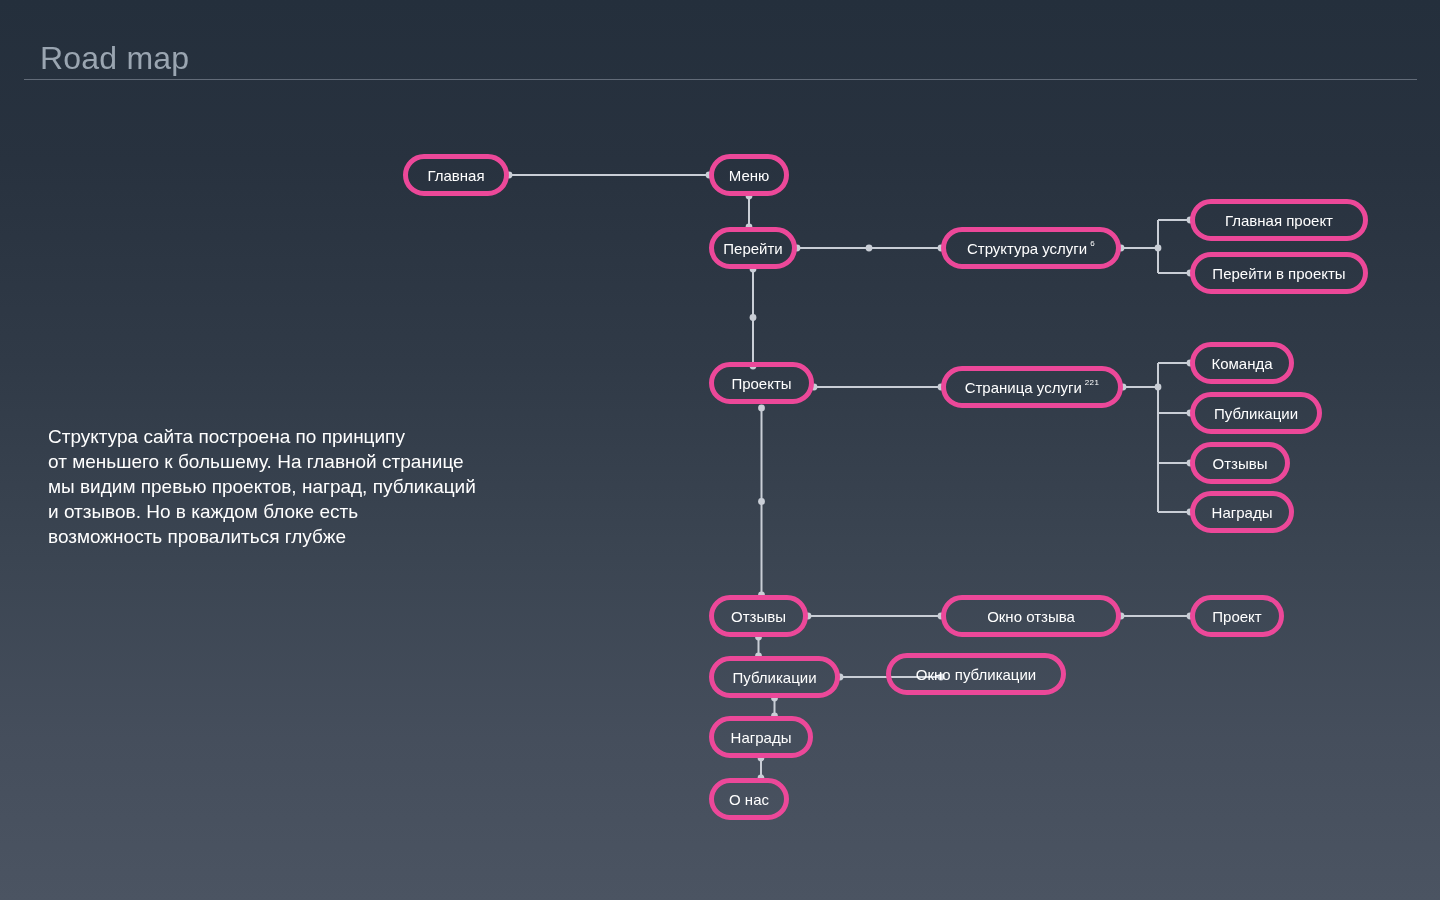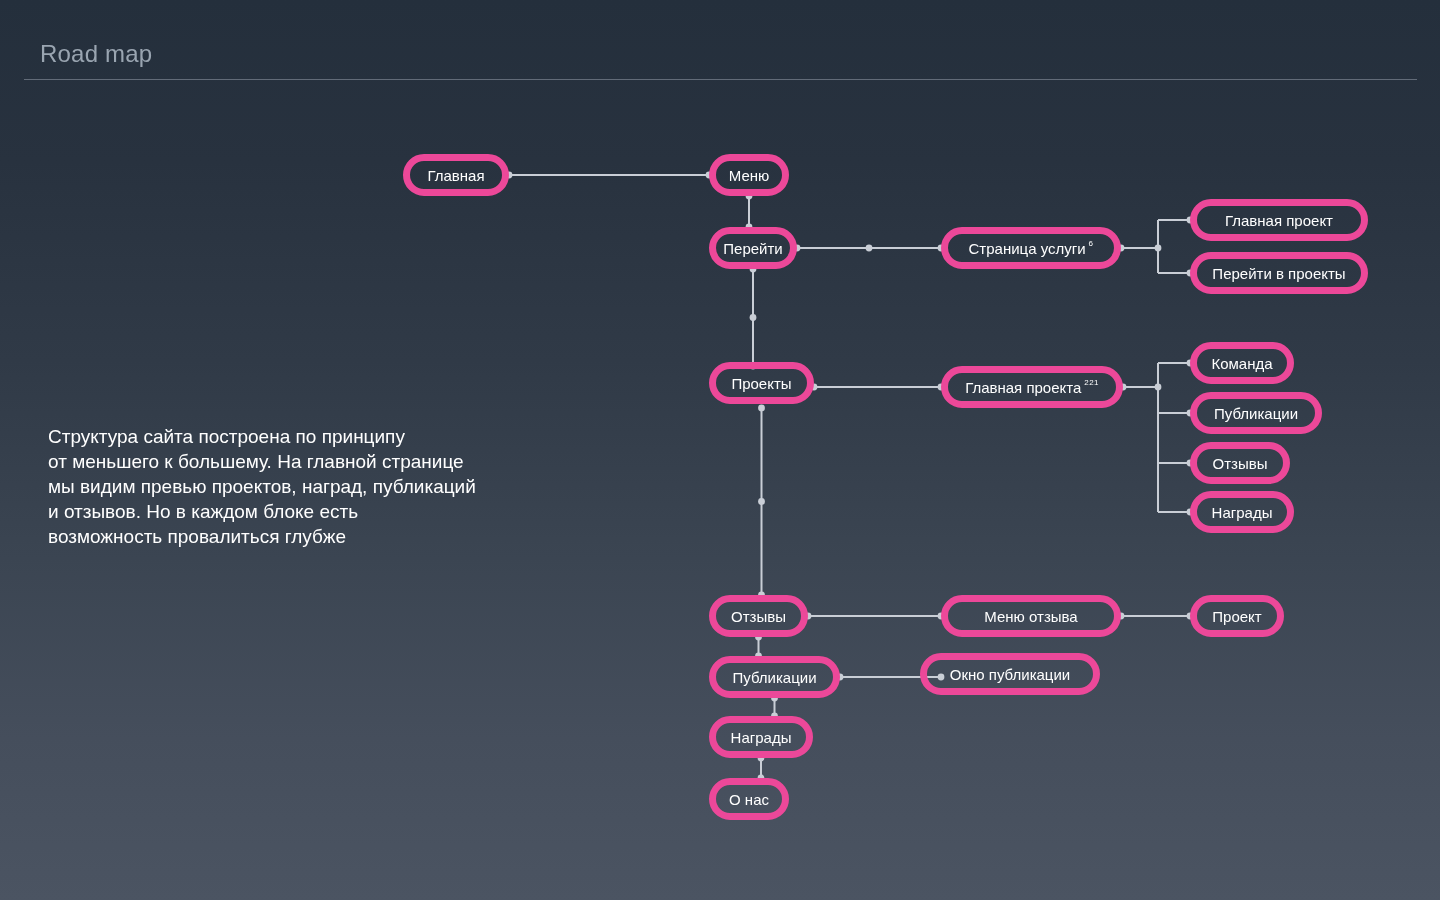--- a/index.html
+++ b/index.html
@@ -18,21 +18,21 @@
         #4b5462 100%);
     position: relative;
     color: #ffffff;
     -webkit-font-smoothing: antialiased;
   }
 
   
   #page-title {
     position: absolute;
     left: 40px; top: 40px;
-    font-size: 24px;
+    font-size: 32px;
     font-weight: 400;
     letter-spacing: 0.2px;
     color: #9aa5b1;
   }
   #title-rule {
     position: absolute;
     left: 24px; top: 79px;
     width: 1393px; height: 1px;
     background: #6d7682;
     opacity: .85;
@@ -59,21 +59,21 @@
     position: absolute;
     left: 0; top: 0;
     width: 1440px; height: 900px;
     pointer-events: none;
   }
 
   
   .node {
     position: absolute;
     height: 42px;
-    border: 7px solid #ec4899;
+    border: 5px solid #ec4899;
     border-radius: 21px;
     display: flex;
     align-items: center;
     justify-content: center;
     font-size: 15px;
     color: #ffffff;
     background: transparent;
     white-space: nowrap;
     padding: 0 14px;
   }
@@ -165,61 +165,61 @@
       <div class="node" style="left: 403px; top: 154px; width: 106px;">
         <span>Главная</span>
       </div>
       <div class="node" style="left: 709px; top: 154px; width: 80px;">
         <span>Меню</span>
       </div>
       <div class="node" style="left: 709px; top: 227px; width: 88px;">
         <span>Перейти</span>
       </div>
       <div class="node" style="left: 941px; top: 227px; width: 180px;">
-        <span>Страница услуги</span>
+        <span>Структура услуги</span>
         <span class="sup">6</span>
       </div>
       <div class="node" style="left: 1190px; top: 199px; width: 178px;">
         <span>Главная проект</span>
       </div>
       <div class="node" style="left: 1190px; top: 252px; width: 178px;">
         <span>Перейти в проекты</span>
       </div>
       <div class="node" style="left: 709px; top: 362px; width: 105px;">
         <span>Проекты</span>
       </div>
       <div class="node" style="left: 941px; top: 366px; width: 182px;">
-        <span>Главная проекта</span>
+        <span>Страница услуги</span>
         <span class="sup">221</span>
       </div>
       <div class="node" style="left: 1190px; top: 342px; width: 104px;">
         <span>Команда</span>
       </div>
       <div class="node" style="left: 1190px; top: 392px; width: 132px;">
         <span>Публикации</span>
       </div>
       <div class="node" style="left: 1190px; top: 442px; width: 100px;">
         <span>Отзывы</span>
       </div>
       <div class="node" style="left: 1190px; top: 491px; width: 104px;">
         <span>Награды</span>
       </div>
       <div class="node" style="left: 709px; top: 595px; width: 99px;">
         <span>Отзывы</span>
       </div>
       <div class="node" style="left: 941px; top: 595px; width: 180px;">
-        <span>Меню отзыва</span>
+        <span>Окно отзыва</span>
       </div>
       <div class="node" style="left: 1190px; top: 595px; width: 94px; align-items: center;">
         <span>Проект</span>
       </div>
       <div class="node" style="left: 709px; top: 656px; width: 131px;">
         <span>Публикации</span>
       </div>
-      <div class="node" style="left: 920px; top: 653px; width: 180px;">
+      <div class="node" style="left: 886px; top: 653px; width: 180px;">
         <span>Окно публикации</span>
       </div>
       <div class="node" style="left: 709px; top: 716px; width: 104px;">
         <span>Награды</span>
       </div>
       <div class="node" style="left: 709px; top: 778px; width: 80px;">
         <span>О нас</span>
       </div>
     </div>
 </div>

